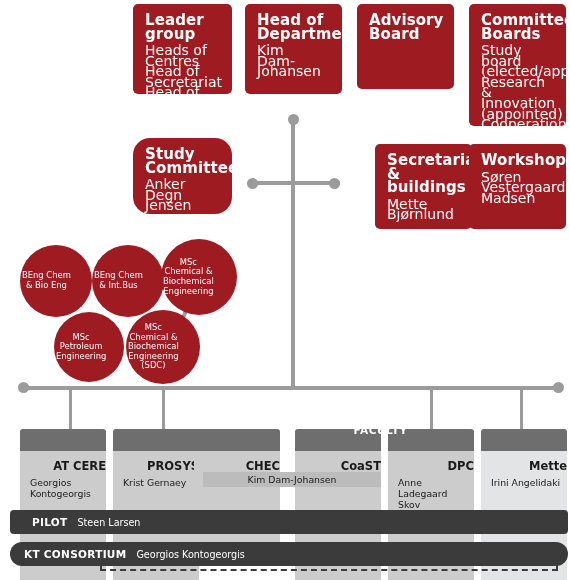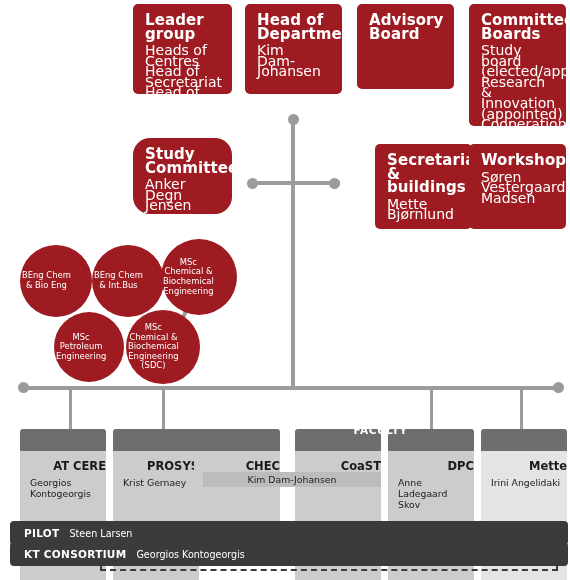--- a/index.html
+++ b/index.html
@@ -244,25 +244,25 @@
     <div class="colhdr"></div>
     <div class="colbody light"></div>
     <div class="colname">Mette</div>
     <div class="colperson">Irini Angelidaki</div>
   </div>
 
   <div id="faculty-label">FACULTY</div>
 
   <div id="shared-person-band">Kim Dam-Johansen</div>
 
-  <div class="dbar" style="left:10px;top:510px;width:558px;border-radius:4px;padding-left:14px;margin-top:11px;">
+  <div class="dbar" style="left:10px;top:510px;width:558px;border-radius:4px;padding-left:22px;">
     <span class="lbl">PILOT</span>
     <span class="per">Steen Larsen</span>
   </div>
 
-  <div class="dbar" style="left:10px;top:542px;width:558px;border-radius:4px;padding-left:14px;">
+  <div class="dbar" style="left:10px;top:542px;width:558px;border-radius:12px;padding-left:14px;">
     <span class="lbl">KT CONSORTIUM</span>
     <span class="per">Georgios Kontogeorgis</span>
   </div>
 
   <div id="dashed-overlay"></div>
 
 </div>
 
 </body></html>

